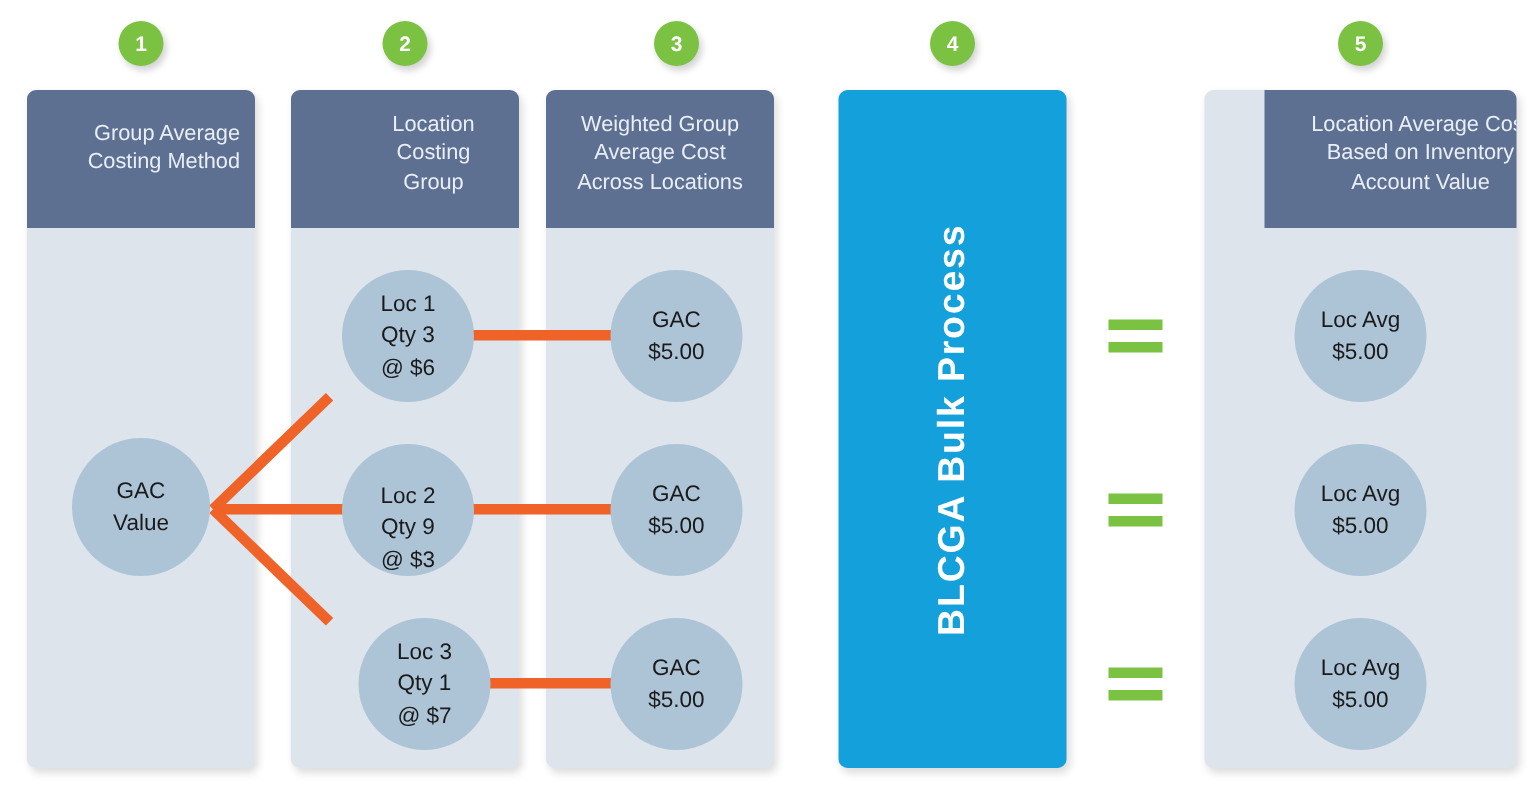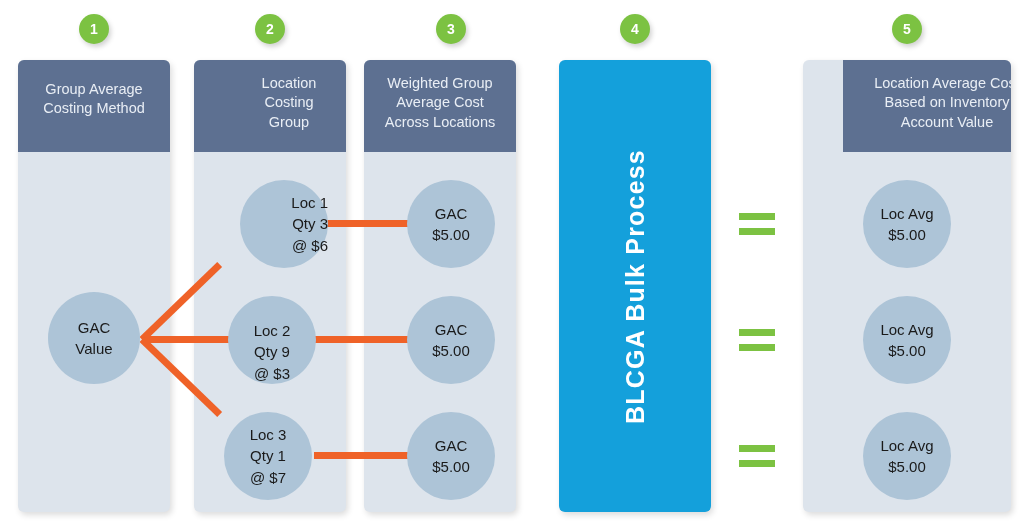--- a/index.html
+++ b/index.html
@@ -134,21 +134,21 @@
     <span>3</span>
   </div>
   <div class="badge" style="left:620px; top:14px;">
     <span>4</span>
   </div>
   <div class="badge" style="left:892px; top:14px;">
     <span>5</span>
   </div>
 
   <div class="panel" style="left:18px; top:60px; width:152px; height:452px;">
-    <div class="panel-header" style="white-space:pre-line;">Group Average
+    <div class="panel-header" style="white-space:pre-line;text-align:right;">Group Average
 Costing Method</div>
   </div>
 
   <div class="panel" style="left:194px; top:60px; width:152px; height:452px;">
     <div class="panel-header three-line" style="white-space:pre-line;padding-left:48px;">Location
 Costing
 Group</div>
   </div>
 
   <div class="panel" style="left:364px; top:60px; width:152px; height:452px;">
@@ -177,31 +177,31 @@
 
   <div class="connector" style="left:314px; top:336px; width:96px; height:7px;"></div>
 
   <div class="connector" style="left:314px; top:452px; width:96px; height:7px;"></div>
 
   <div class="node" style="left:48px; top:292px; width:92px; height:92px;">
     <span>GAC</span>
     <span>Value</span>
   </div>
 
-  <div class="node" style="left:240px; top:180px; width:88px; height:88px;align-items:flex-end;">
+  <div class="node" style="left:228px; top:180px; width:88px; height:88px;">
     <span>Loc 1</span>
     <span>Qty 3</span>
     <span>@ $6</span>
   </div>
   <div class="node" style="left:228px; top:296px; width:88px; height:88px;justify-content:flex-end;">
     <span>Loc 2</span>
     <span>Qty 9</span>
     <span>@ $3</span>
   </div>
-  <div class="node" style="left:224px; top:412px; width:88px; height:88px;">
+  <div class="node" style="left:239px; top:412px; width:88px; height:88px;">
     <span>Loc 3</span>
     <span>Qty 1</span>
     <span>@ $7</span>
   </div>
 
   <div class="node" style="left:407px; top:180px; width:88px; height:88px;">
     <span>GAC</span>
     <span>$5.00</span>
   </div>
   <div class="node" style="left:407px; top:296px; width:88px; height:88px;">

